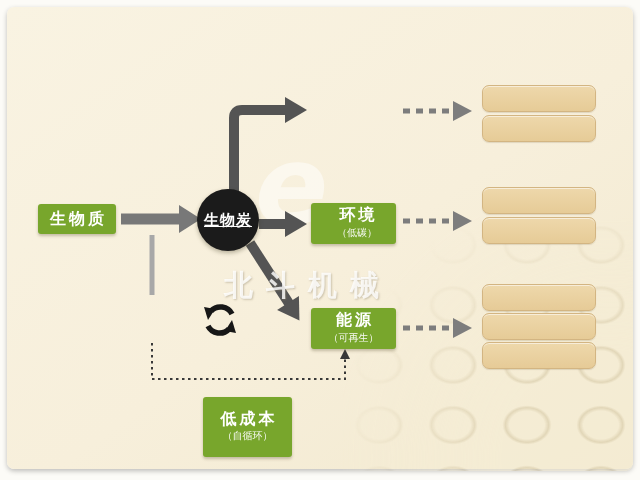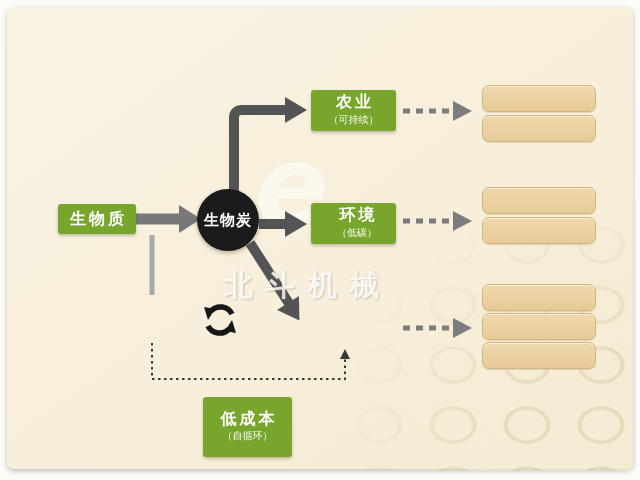--- a/index.html
+++ b/index.html
@@ -26,23 +26,23 @@
   .node{position:absolute;color:#fff;text-align:center;box-sizing:border-box;}
   .gbox{
     background:#78a62c;border-radius:3px;
     box-shadow:0 2px 3px rgba(80,70,35,.3);
     display:flex;flex-direction:column;align-items:center;justify-content:center;
   }
   .gbox .t{font-size:16px;font-weight:bold;letter-spacing:3px;line-height:1.05;text-indent:3px;}
   .gbox .s{font-size:10px;margin-top:2px;letter-spacing:0;opacity:.95;}
   .circle{
     border-radius:50%;display:flex;align-items:center;justify-content:center;
-    font-weight:bold;box-shadow:0 2px 4px rgba(60,55,30,.35);
+    font-weight:bold;box-shadow:0 2px 4px rgba(60,55,30,.35);text-decoration:underline;
   }
-  .biomass{left:38px;top:204px;width:78px;height:30px;margin-left:20px;}
+  .biomass{left:38px;top:204px;width:78px;height:30px;}
   .biochar{left:197px;top:189px;width:62px;height:62px;background:#1b1b1b;font-size:15px;letter-spacing:1px;}
   .carbon{left:129px;top:294px;width:47px;height:47px;background:#9c9c9c;font-size:14px;letter-spacing:1px;}
   .agri{left:311px;top:90px;width:85px;height:41px;}
   .env{left:311px;top:203px;width:85px;height:41px;padding-left:7px;}
   .energy{left:311px;top:308px;width:85px;height:41px;}
   .lowcost{left:203px;top:397px;width:89px;height:60px;}
   .recycle{position:absolute;left:199px;top:299px;width:42px;height:42px;}
   .tan{
     position:absolute;left:482px;width:112px;height:25px;border-radius:7px;
     background:linear-gradient(180deg,#eed8ab 0%,#e6cb97 100%);
@@ -123,30 +123,30 @@
 
   <div class="recycle">
     <svg width="42" height="42" viewBox="0 0 42 42">
       <path d="M33 15 A 13 13 0 0 0 12 12" fill="none" stroke="#171717" stroke-width="5.5"></path>
       <polygon points="5,8 16,10 9,21" fill="#171717"></polygon>
       <path d="M9 27 A 13 13 0 0 0 30 30" fill="none" stroke="#171717" stroke-width="5.5"></path>
       <polygon points="37,34 26,32 33,21" fill="#171717"></polygon>
     </svg>
   </div>
 
-  <div class="node gbox agri">
-    <span class="t">农业</span>
-    <span class="s">（可持续）</span>
-  </div>
 
   <div class="node gbox env">
     <span class="t">环境</span>
     <span class="s">（低碳）</span>
   </div>
 
+  <div class="node gbox energy">
+    <span class="t">能源</span>
+    <span class="s">（可再生）</span>
+  </div>
 
   <div class="node gbox lowcost">
     <span class="t">低成本</span>
     <span class="s">（自循环）</span>
   </div>
 
   <div class="tan t-a1"></div>
   <div class="tan t-a2"></div>
   <div class="tan t-b1"></div>
   <div class="tan t-b2"></div>

